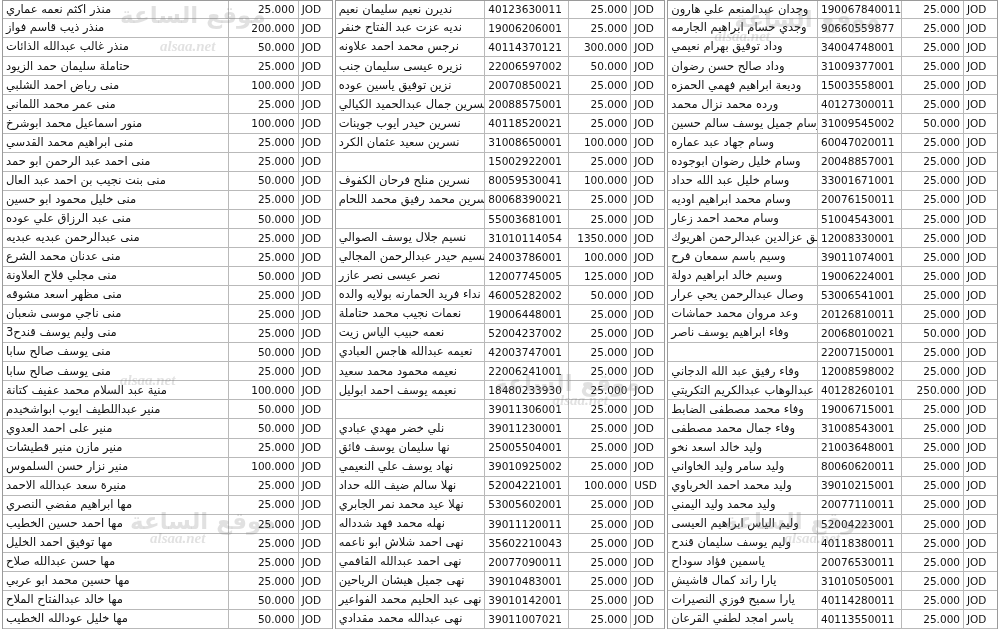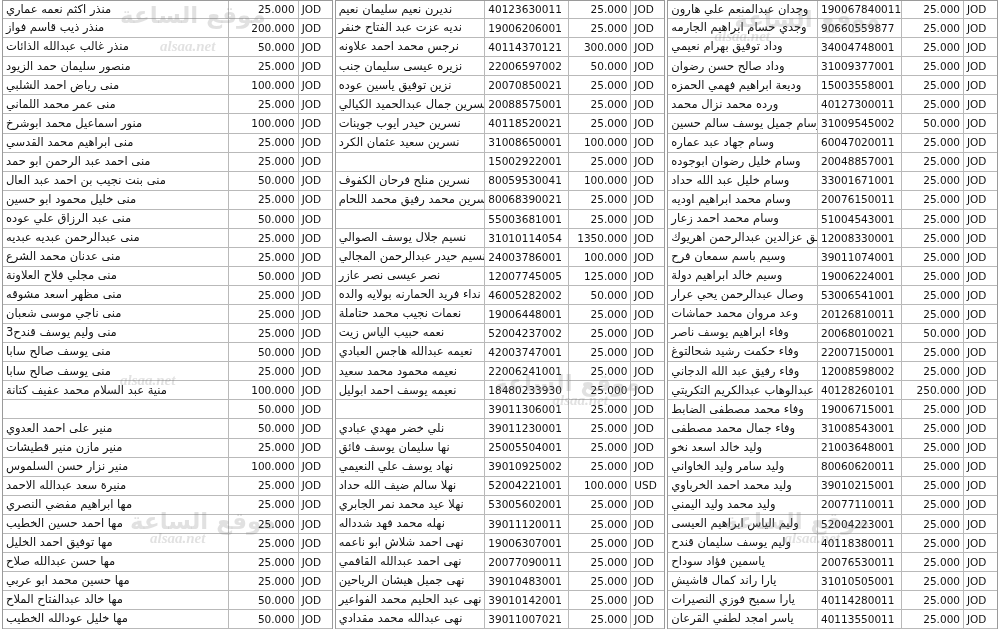--- a/index.html
+++ b/index.html
@@ -204,21 +204,20 @@
       <div class="row">
         <div class="cell c-cur">JOD</div>
         <div class="cell c-amt">50.000</div>
         <div class="cell c-id">20068010021</div>
         <div class="cell c-name">وفاء ابراهيم يوسف ناصر</div>
       </div>
       <div class="row">
         <div class="cell c-cur">JOD</div>
         <div class="cell c-amt">25.000</div>
         <div class="cell c-id">22007150001</div>
-        <div class="cell c-name">وفاء حكمت رشيد شحالتوغ</div>
       </div>
       <div class="row">
         <div class="cell c-cur">JOD</div>
         <div class="cell c-amt">25.000</div>
         <div class="cell c-id">12008598002</div>
         <div class="cell c-name">وفاء رفيق عبد الله الدجاني</div>
       </div>
       <div class="row">
         <div class="cell c-cur">JOD</div>
         <div class="cell c-amt">250.000</div>
@@ -461,21 +460,21 @@
       </div>
       <div class="row">
         <div class="cell c-cur">JOD</div>
         <div class="cell c-amt">25.000</div>
         <div class="cell c-id">39011120011</div>
         <div class="cell c-name">نهله محمد فهد شدداله</div>
       </div>
       <div class="row">
         <div class="cell c-cur">JOD</div>
         <div class="cell c-amt">25.000</div>
-        <div class="cell c-id">19006307001</div>
+        <div class="cell c-id">35602210043</div>
         <div class="cell c-name">نهى احمد شلاش ابو ناعمه</div>
       </div>
       <div class="row">
         <div class="cell c-cur">JOD</div>
         <div class="cell c-amt">25.000</div>
         <div class="cell c-id">20077090011</div>
         <div class="cell c-name">نهى احمد عبدالله القافمي</div>
       </div>
       <div class="row">
         <div class="cell c-cur">JOD</div>
@@ -509,21 +508,21 @@
         <div class="cell c-name">منذر ذيب قاسم فواز</div>
       </div>
       <div class="row">
         <div class="cell c-cur">JOD</div>
         <div class="cell c-amt">50.000</div>
         <div class="cell c-name">منذر غالب عبدالله الذائات</div>
       </div>
       <div class="row">
         <div class="cell c-cur">JOD</div>
         <div class="cell c-amt">25.000</div>
-        <div class="cell c-name">منصور سليمان حمد الزيود</div>
+        <div class="cell c-name">حتاملة سليمان حمد الزيود</div>
       </div>
       <div class="row">
         <div class="cell c-cur">JOD</div>
         <div class="cell c-amt">100.000</div>
         <div class="cell c-name">منى رياض احمد الشلبي</div>
       </div>
       <div class="row">
         <div class="cell c-cur">JOD</div>
         <div class="cell c-amt">25.000</div>
         <div class="cell c-name">منى عمر محمد اللماني</div>
@@ -599,20 +598,21 @@
         <div class="cell c-name">منى يوسف صالح سابا</div>
       </div>
       <div class="row">
         <div class="cell c-cur">JOD</div>
         <div class="cell c-amt">100.000</div>
         <div class="cell c-name">منية عبد السلام محمد عفيف كتانة</div>
       </div>
       <div class="row">
         <div class="cell c-cur">JOD</div>
         <div class="cell c-amt">50.000</div>
+        <div class="cell c-name">منير عبداللطيف ايوب ابواشخيدم</div>
       </div>
       <div class="row">
         <div class="cell c-cur">JOD</div>
         <div class="cell c-amt">50.000</div>
         <div class="cell c-name">منير على احمد العدوي</div>
       </div>
       <div class="row">
         <div class="cell c-cur">JOD</div>
         <div class="cell c-amt">25.000</div>
         <div class="cell c-name">منير مازن منير قطيشات</div>

